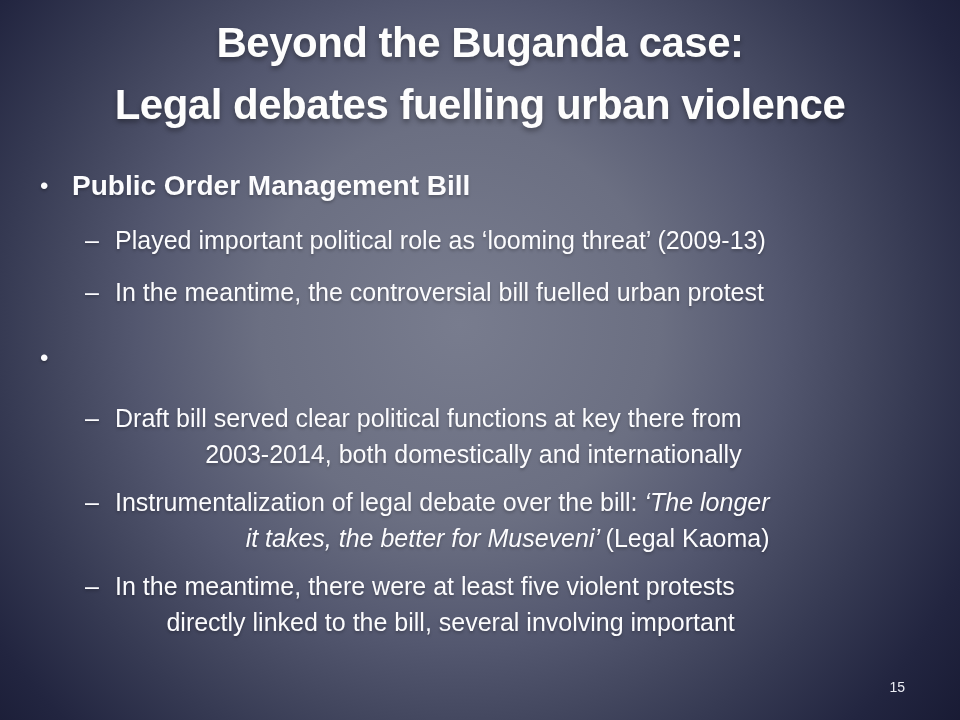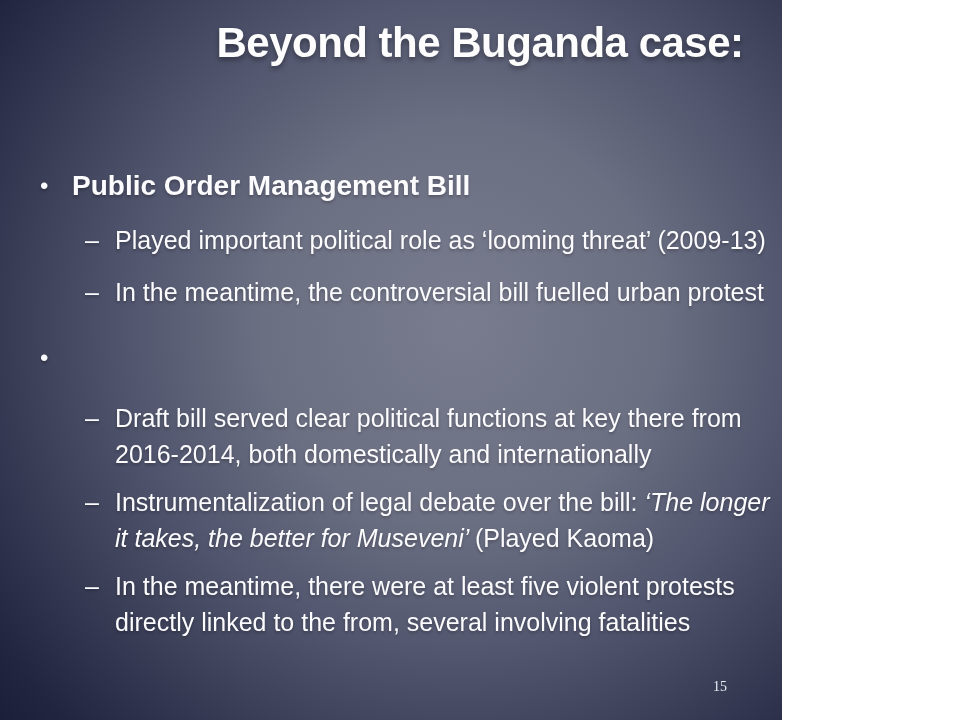--- a/index.html
+++ b/index.html
@@ -1,21 +1,21 @@
 <!DOCTYPE html>
 <html><head>
 <meta charset="utf-8">
 <style>
   * { margin: 0; padding: 0; box-sizing: border-box; }
   html, body { width: 960px; height: 720px; overflow: hidden; }
   body { font-family: "Liberation Sans", sans-serif; }
 
   .slide {
     position: relative;
-    width: 782px;
+    width: 960px;
     height: 720px;
     color: #fcfcfe;
     background: radial-gradient(circle 660px at 460px 324px,
       #787c8e 0px,
       #6b6f82 200px,
       #53576f 324px,
       #43475f 400px,
       #363a53 460px,
       #222540 560px,
       #161831 660px);
@@ -69,45 +69,45 @@
     margin-left: 47px;
     font-size: 25px;
     line-height: 36px;
     font-weight: normal;
   }
   .l2-marker {
     width: 30px;
     flex: 0 0 30px;
     line-height: 36px;
   }
-  .l2-text .line { white-space: nowrap; }
+  .l2-text .line { white-space: nowrap; text-align: right; }
   .italic { font-style: italic; }
 
   .mt16 { margin-top: 16px; }
   .mt28 { margin-top: 28px; }
   .mt22 { margin-top: 22px; }
   .mt12 { margin-top: 12px; }
 
   .page-number {
     position: absolute;
     right: 55px;
     bottom: 25px;
     font-size: 14px;
     color: #eceef5;
     text-shadow: none;
-    font-family: Liberation Serif, serif;
   }
 </style>
 </head>
 <body>
 
 <div class="slide">
 
   <div class="title">
     <div class="tline">Beyond the Buganda case:</div>
+    <div class="tline">Legal debates fuelling urban violence</div>
   </div>
 
   <div class="content">
 
     <div class="l1">
       <span class="l1-marker">•</span>
       <span>Public Order Management Bill</span>
     </div>
 
     <div class="l2 mt16">
@@ -125,37 +125,37 @@
     </div>
 
     <div class="l1 mt28">
       <span class="l1-marker">•</span>
     </div>
 
     <div class="l2 mt22">
       <span class="l2-marker">–</span>
       <div class="l2-text">
         <div class="line">Draft bill served clear political functions at key there from</div>
-        <div class="line">2016-2014, both domestically and internationally</div>
+        <div class="line">2003-2014, both domestically and internationally</div>
       </div>
     </div>
 
     <div class="l2 mt12">
       <span class="l2-marker">–</span>
       <div class="l2-text">
         <div class="line"><span>Instrumentalization of legal debate over the bill: </span><span class="italic">‘The longer</span></div>
-        <div class="line"><span class="italic">it takes, the better for Museveni’ </span><span>(Played Kaoma)</span></div>
+        <div class="line"><span class="italic">it takes, the better for Museveni’ </span><span>(Legal Kaoma)</span></div>
       </div>
     </div>
 
     <div class="l2 mt12">
       <span class="l2-marker">–</span>
       <div class="l2-text">
         <div class="line">In the meantime, there were at least five violent protests</div>
-        <div class="line">directly linked to the from, several involving fatalities</div>
+        <div class="line">directly linked to the bill, several involving important</div>
       </div>
     </div>
 
   </div>
 
   <div class="page-number">15</div>
 
 </div>
 
 </body></html>

